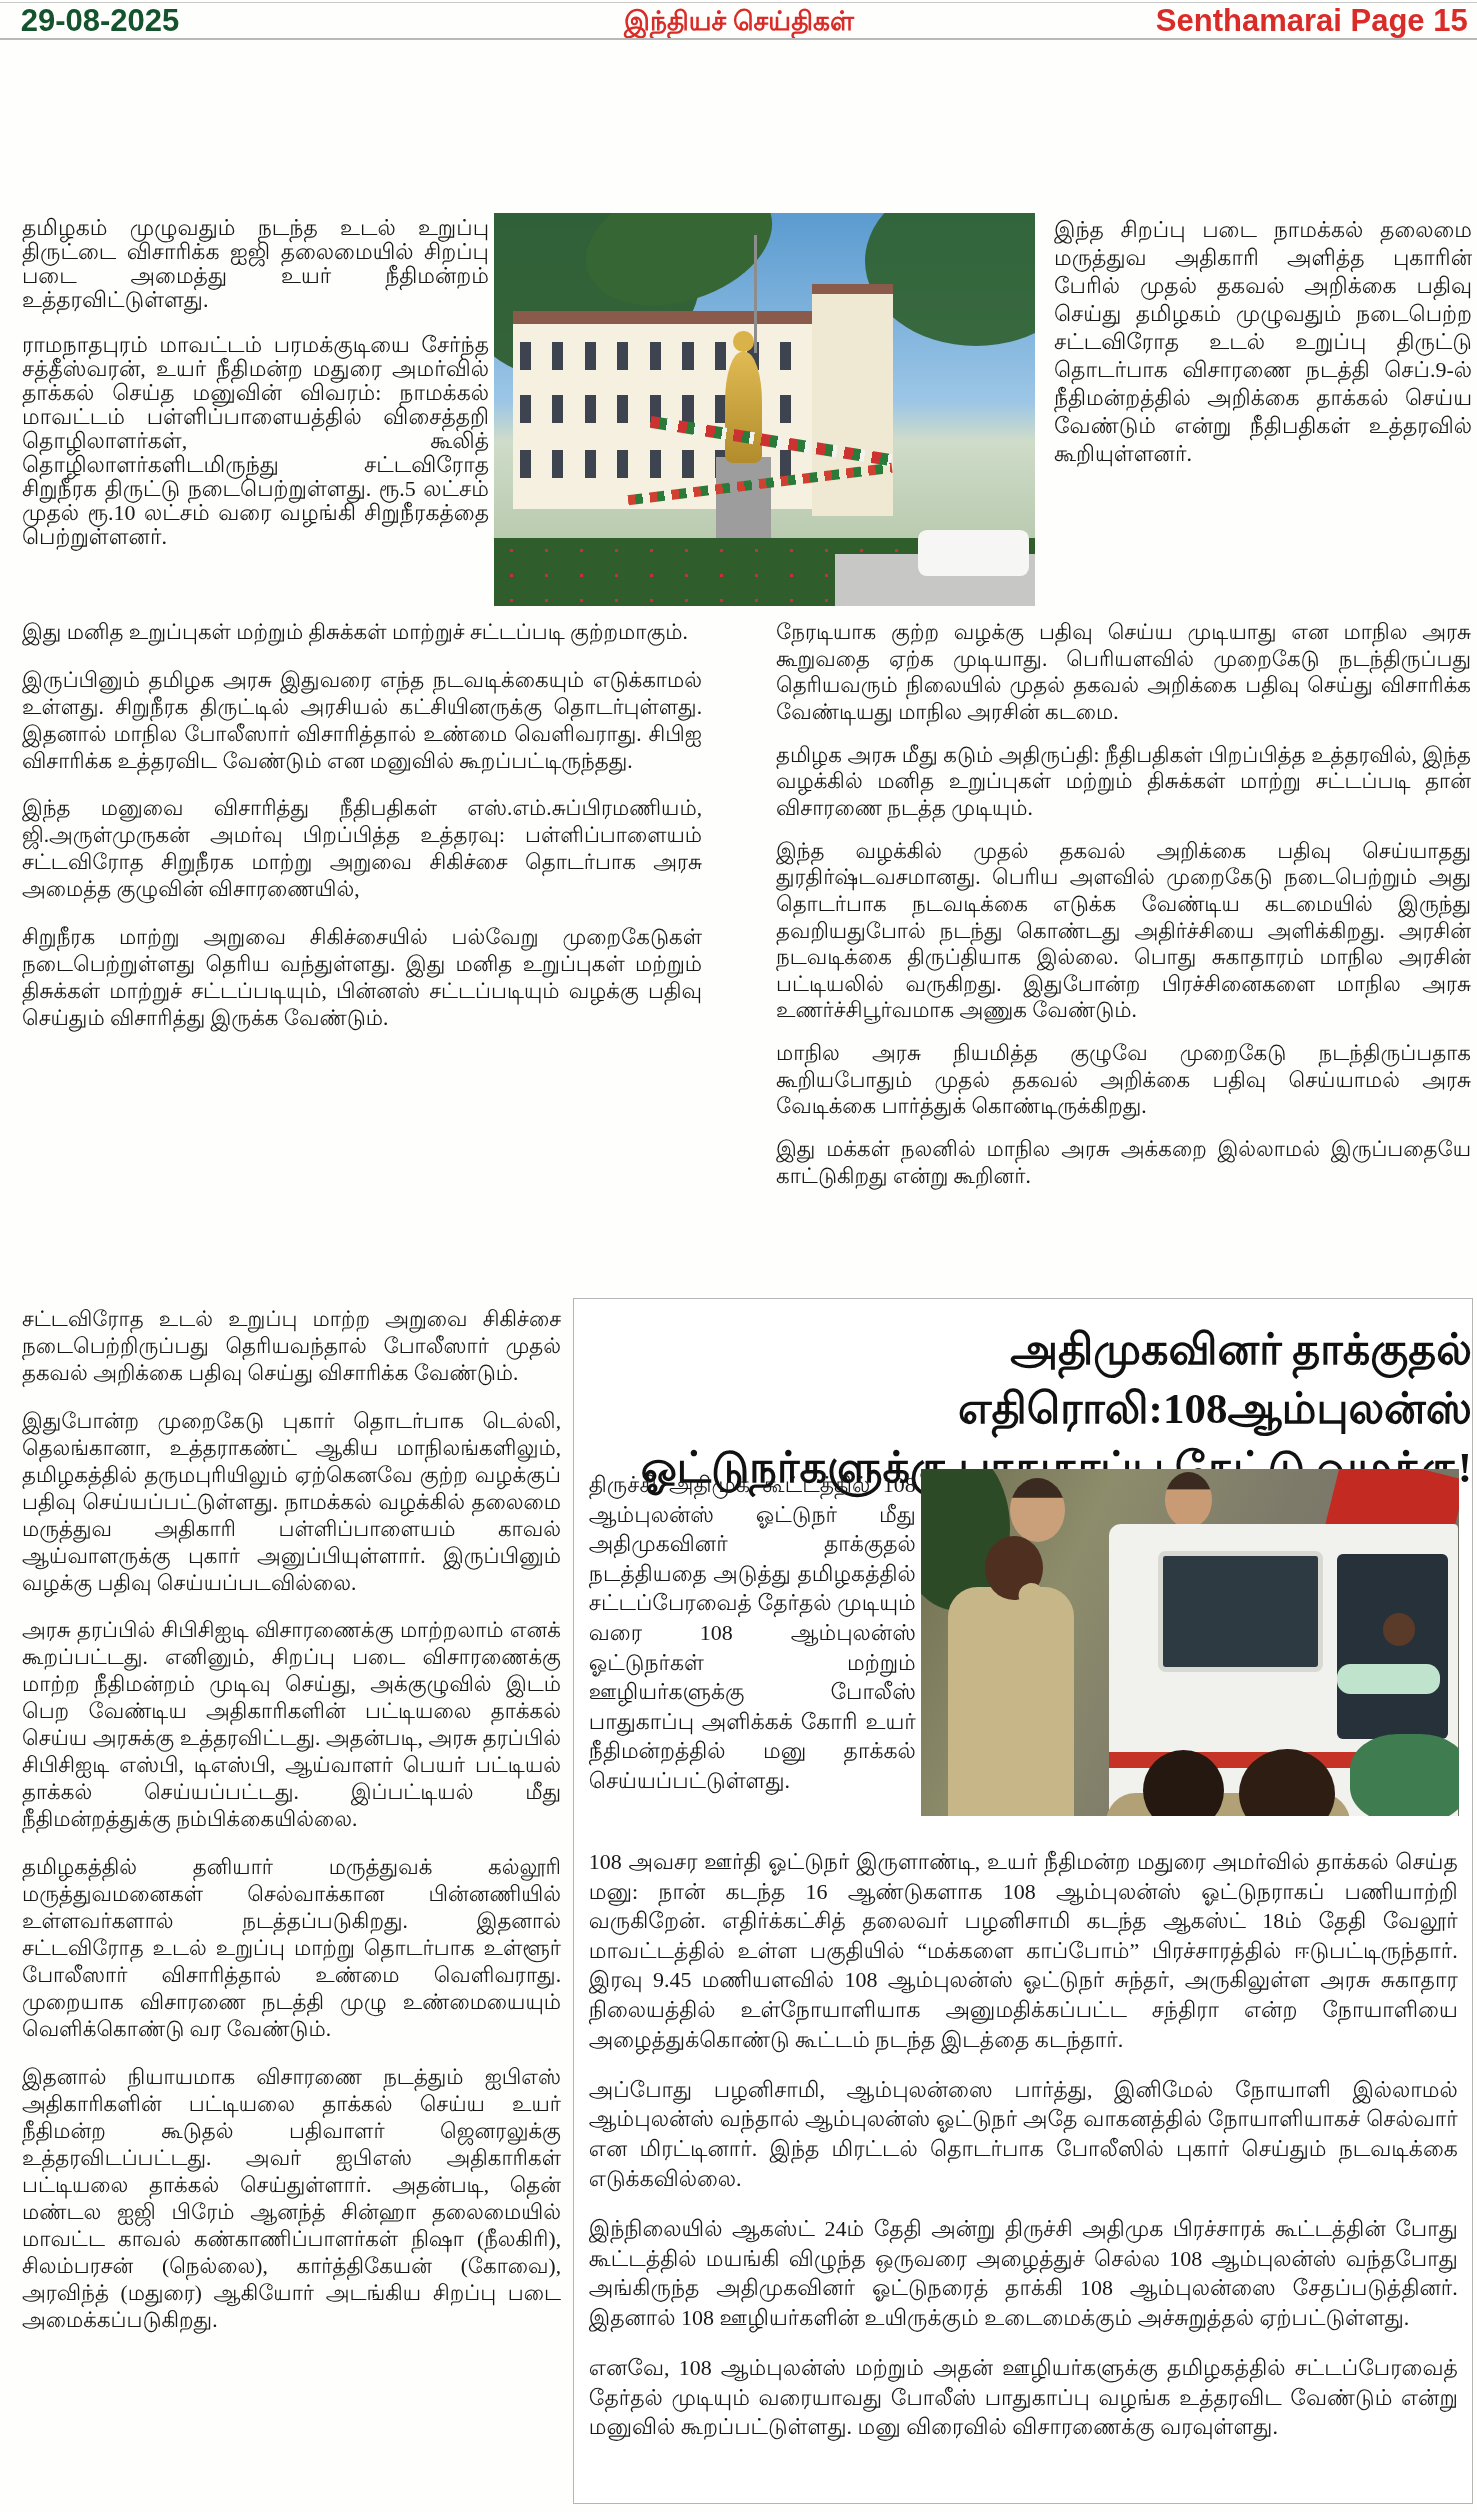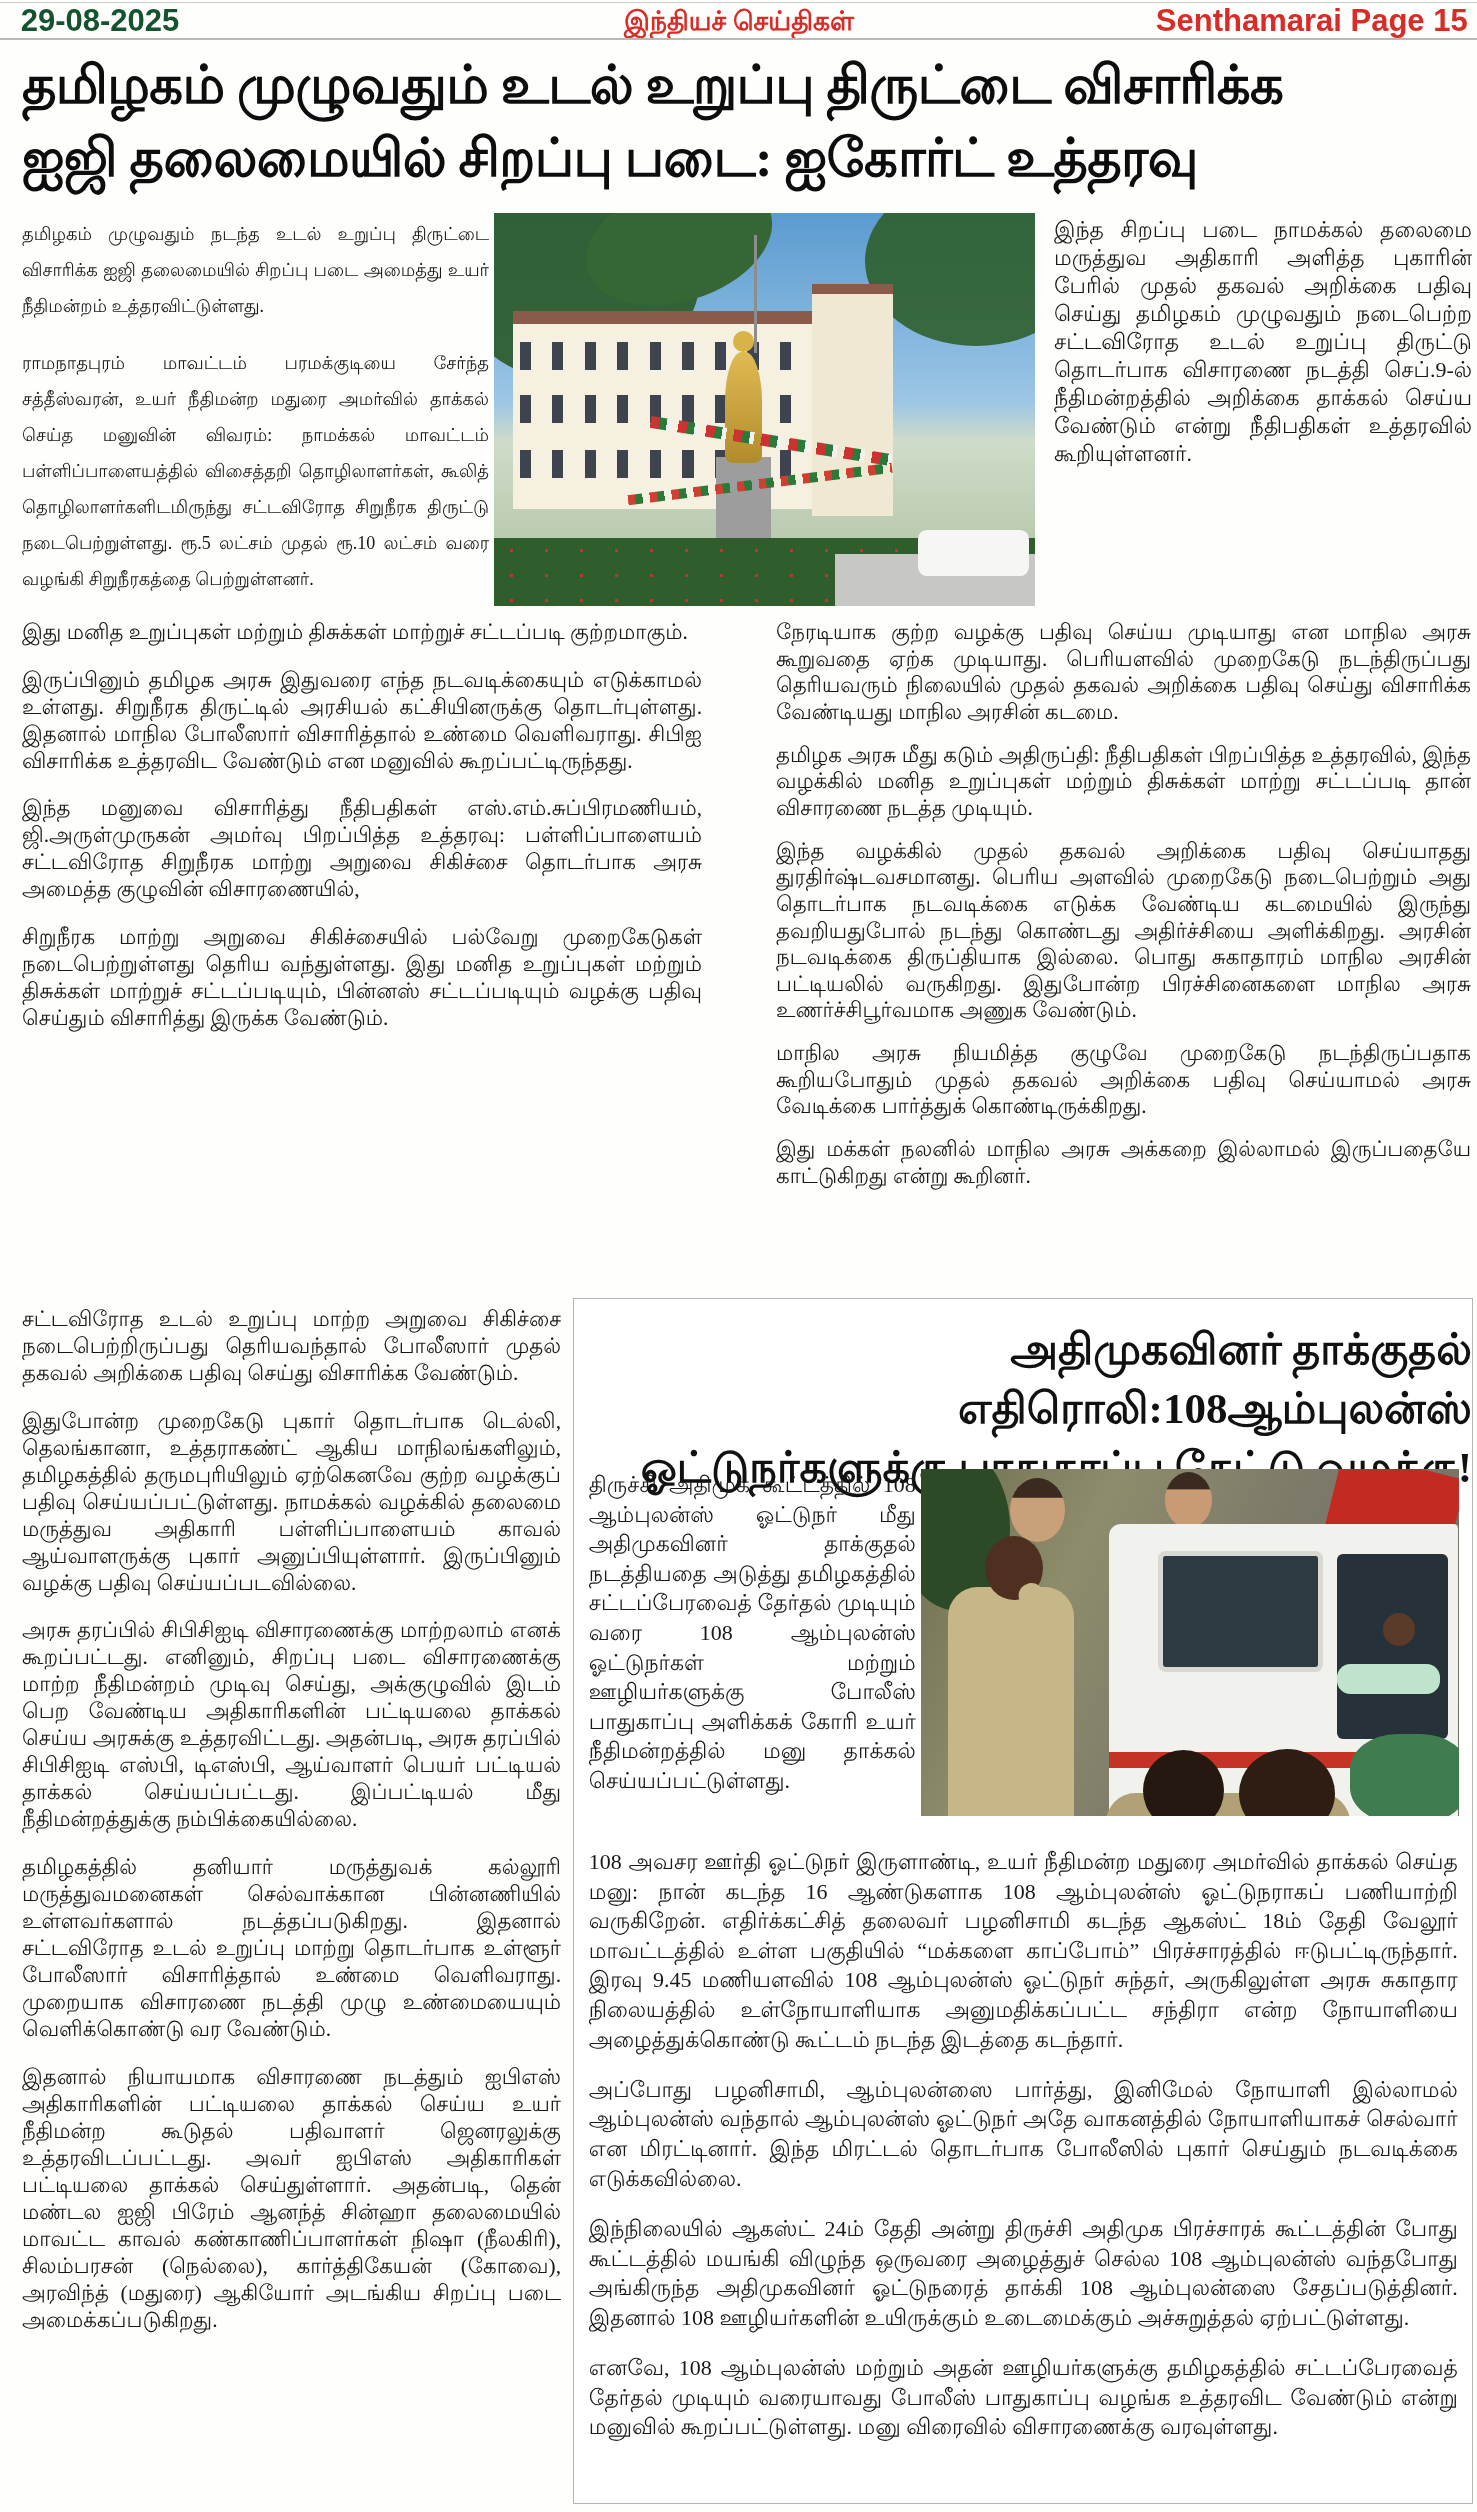--- a/index.html
+++ b/index.html
@@ -11,21 +11,21 @@
             font-family:"Liberation Sans","DejaVu Sans",sans-serif;}
   .hdr-sec{position:absolute;left:0;top:5.9px;width:1478px;text-align:center;font-size:26.6px;color:#d92b27;font-weight:bold;}
   .hdr-ed{position:absolute;right:10.3px;top:3px;font-size:31px;font-weight:bold;color:#d92b27;
           font-family:"Liberation Sans","DejaVu Sans",sans-serif;}
   .hdr-rule{position:absolute;left:0;top:38px;width:1478px;height:2.2px;background:#b9b9b9;}
   
   .a1-headline{position:absolute;left:22px;top:49px;width:1437px;font-size:53px;line-height:73px;
                font-weight:bold;color:#0d0d0d;letter-spacing:-0.7px;}
   .txt{position:absolute;overflow:hidden;text-align:justify;color:#181818;}
   .txt p{margin:0 0 20.7px 0;}
-  .a1-col1{left:22px;top:216px;width:467px;height:396px;font-size:18px;line-height:36px;}
+  .a1-col1{left:22px;top:216px;width:467px;height:396px;font-size:22px;line-height:24px;}
   .a1-colr{left:1054px;top:216px;width:418px;height:396px;font-size:22px;line-height:28px;}
   .a1-widel{left:22px;top:619px;width:680px;height:674px;font-size:21.4px;line-height:27px;}
   .a1-wider{left:776px;top:619px;width:695px;height:674px;font-size:21.4px;line-height:26.6px;}
   .a1-wider p{margin:0 0 16.3px 0;}
   .a1-lower{left:22px;top:1306px;width:539px;height:1182px;font-size:21.4px;line-height:27px;}
   
   .a2-box{position:absolute;left:573px;top:1298px;width:900px;height:1206px;background:#fff;
           border:1.5px solid #b5b5b5;box-sizing:border-box;}
   .a2-headline{position:absolute;left:0;top:20.7px;width:100%;text-align:right;font-size:43px;
                line-height:59px;font-weight:bold;color:#111;}
@@ -83,24 +83,20 @@
 <body>
 
 <div class="page">
 
   <div class="top-rule"></div>
   <div class="hdr-date">29-08-2025</div>
   <div class="hdr-sec">இந்தியச் செய்திகள்</div>
   <div class="hdr-ed">Senthamarai  Page 15</div>
   <div class="hdr-rule"></div>
 
-  <div class="a1-headline">
-    <div>தமிழகம் முழுவதும் உடல் உறுப்பு திருட்டை விசாரிக்க</div>
-    <div>ஐஜி தலைமையில் சிறப்பு படை: ஐகோர்ட் உத்தரவு</div>
-  </div>
 
   <div class="txt a1-col1">
       <p>தமிழகம் முழுவதும் நடந்த உடல் உறுப்பு திருட்டை விசாரிக்க ஐஜி தலைமையில் சிறப்பு படை அமைத்து உயர் நீதிமன்றம் உத்தரவிட்டுள்ளது.</p>
       <p>ராமநாதபுரம் மாவட்டம் பரமக்குடியை சேர்ந்த சத்தீஸ்வரன், உயர் நீதிமன்ற மதுரை அமர்வில் தாக்கல் செய்த மனுவின் விவரம்: நாமக்கல் மாவட்டம் பள்ளிப்பாளையத்தில் விசைத்தறி தொழிலாளர்கள், கூலித் தொழிலாளர்களிடமிருந்து சட்டவிரோத சிறுநீரக திருட்டு நடைபெற்றுள்ளது. ரூ.5 லட்சம் முதல் ரூ.10 லட்சம் வரை வழங்கி சிறுநீரகத்தை பெற்றுள்ளனர்.</p>
     </div>
 
   <div class="photo ph1">
     <div class="palm-l"></div>
     <div class="palm-l2"></div>
     <div class="palm-r"></div>

